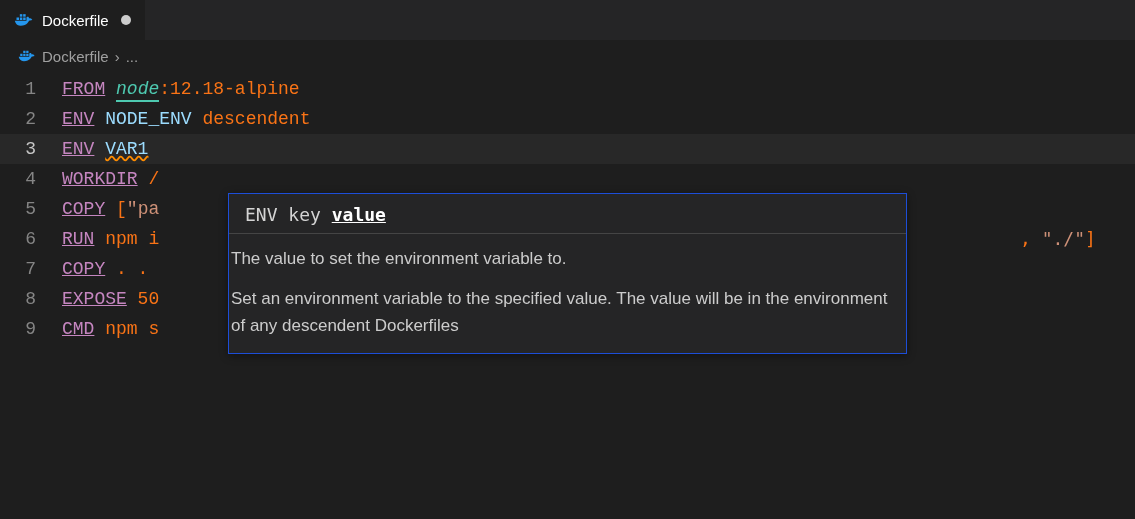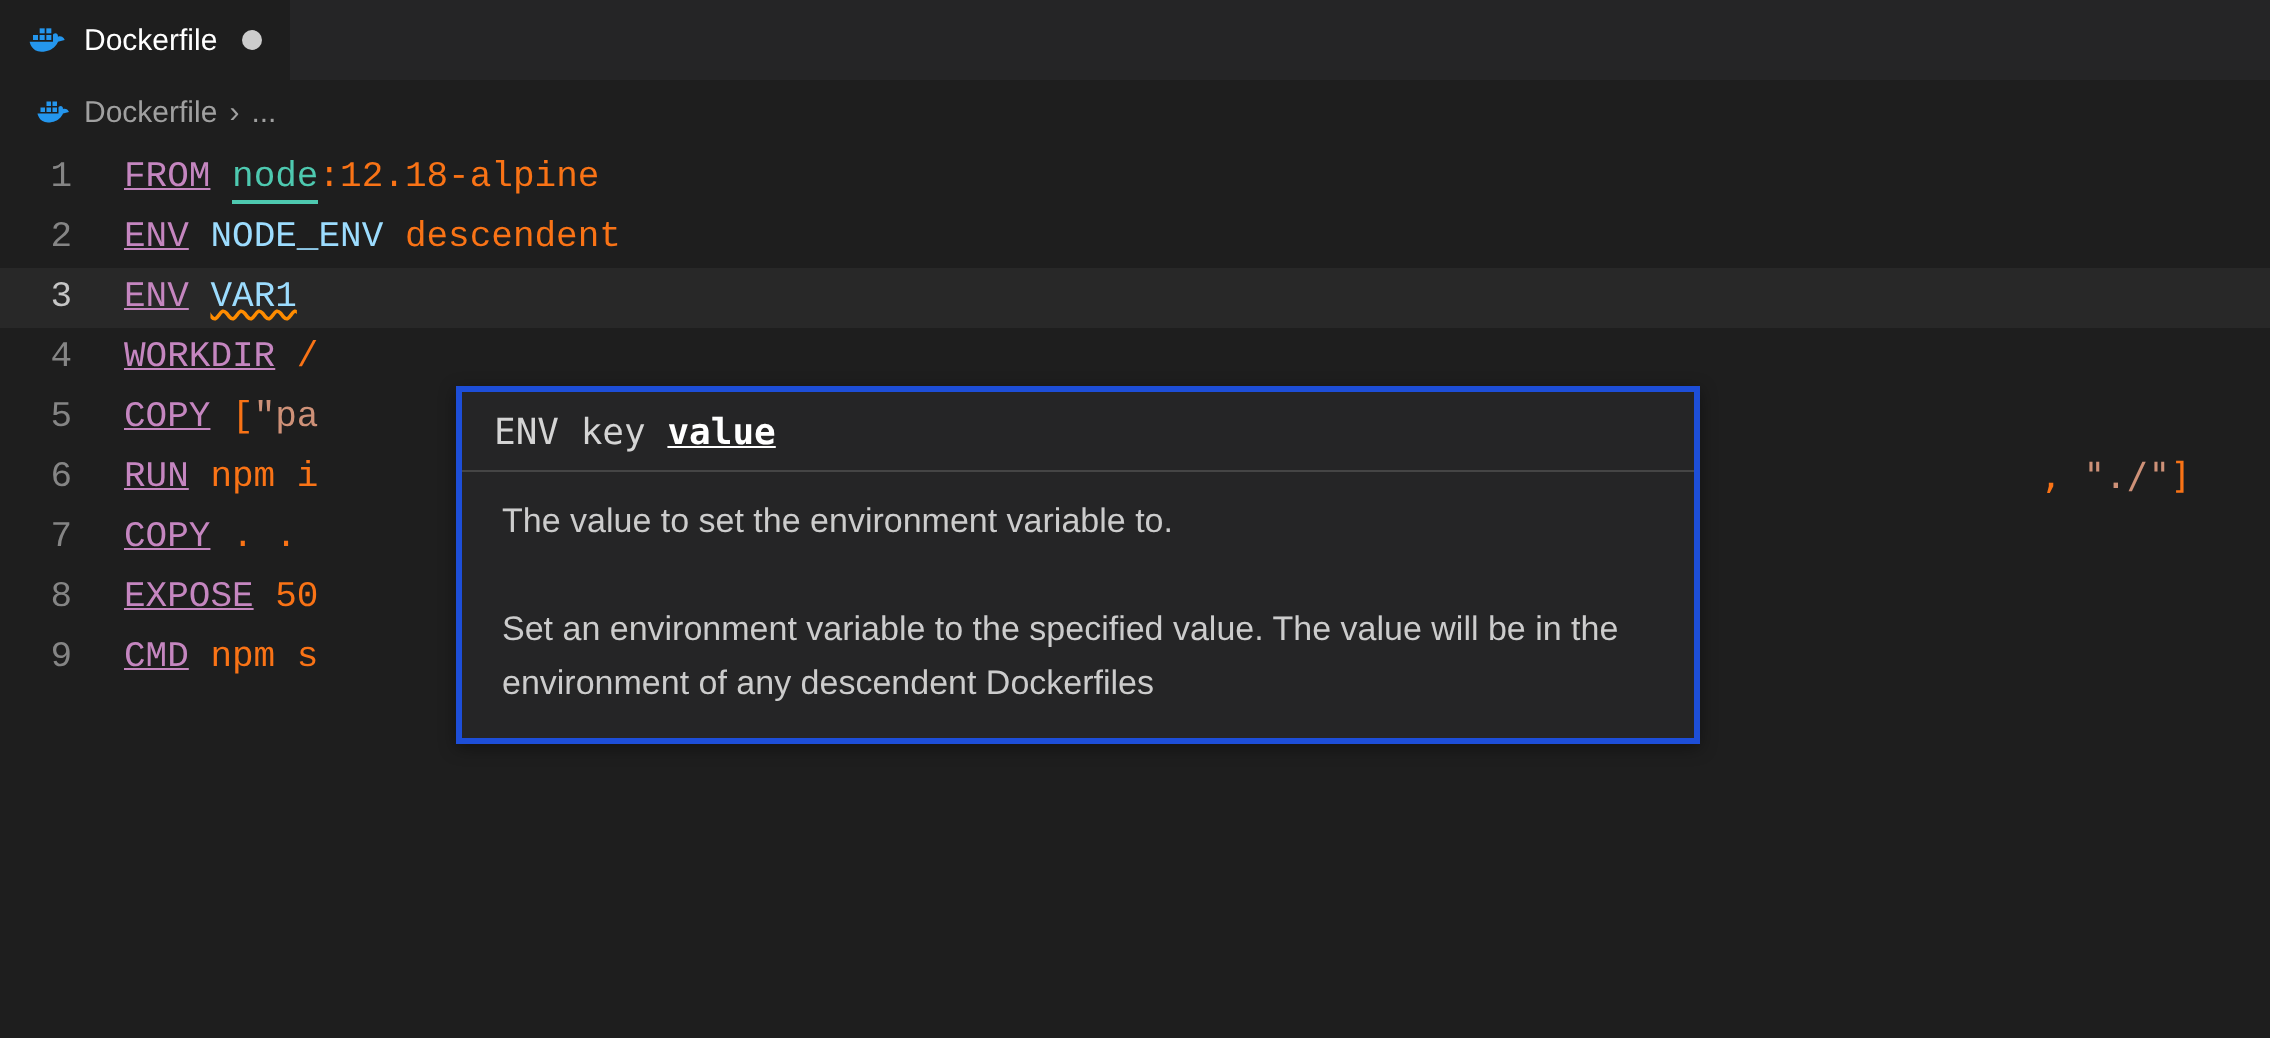--- a/index.html
+++ b/index.html
@@ -66,61 +66,61 @@
       padding-right: 26px;
       color: #858585;
       user-select: none;
       flex-shrink: 0;
     }
     .line.current { background: #282828; }
     .line.current .gutter { color: #c6c6c6; }
     .code { flex: 1; }
     .t-key { color: #c586c0; text-decoration: underline; }
     .t-var { color: #9cdcfe; }
-    .t-img { color: #4ec9b0; }
+    .t-img { color: #4ec9b0; font-style: italic; }
     .t-plain { color: #f97316; }
     .t-str { color: #ce9178; }
     .underline-img {
       border-bottom: 2px solid #4ec9b0;
       padding-bottom: 1px;
     }
     .wavy {
       text-decoration: underline wavy #ff8c00;
       text-decoration-skip-ink: none;
     }
     .hover {
       position: absolute;
       left: 228px;
       top: 193px;
-      width: 622px;
+      width: 679px;
       background: #252526;
-      border: 3px solid #1d4ed8;
+      border: 1px solid #1d4ed8;
       box-shadow: 0 2px 8px rgba(0,0,0,0.4);
       font-family: "Segoe UI", sans-serif;
       font-size: 17px;
       color: #cccccc;
       z-index: 10;
     }
     .hover-sig {
       padding: 10px 16px 8px 16px;
       font-family: Consolas, monospace;
       font-size: 18px;
       color: #d4d4d4;
       border-bottom: 1px solid #454545;
     }
     .hover-sig .param-active {
       font-weight: bold;
       text-decoration: underline;
       color: #ffffff;
     }
     .hover-body {
-      padding: 12px 16px 14px 20px;
+      padding: 12px 16px 14px 2px;
       line-height: 1.55;
     }
-    .hover-body p + p { margin-top: 28px; }
+    .hover-body p + p { margin-top: 14px; }
     .trailing-snippet {
       position: absolute;
       left: 1020px;
       top: 224px;
       font-family: Consolas, monospace;
       font-size: 18px;
       line-height: 30px;
       white-space: pre;
     }
   </style>

